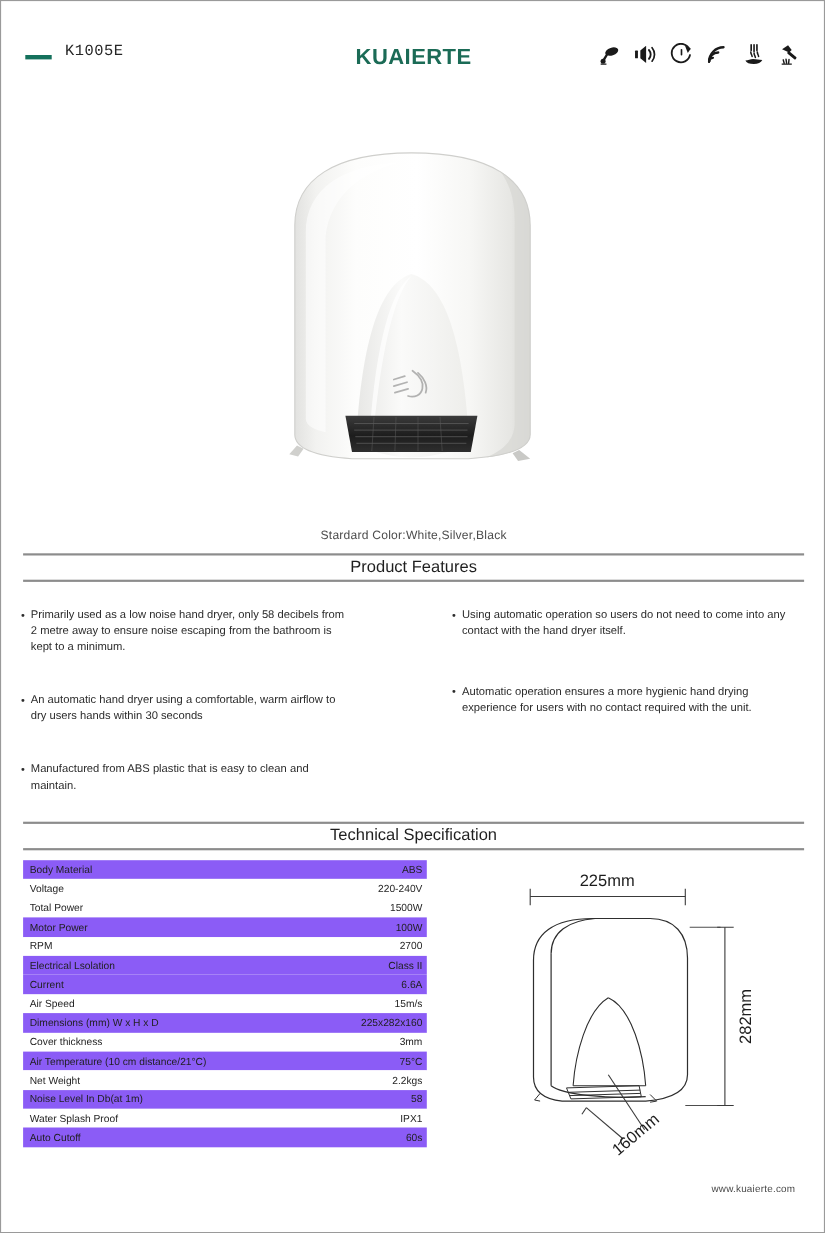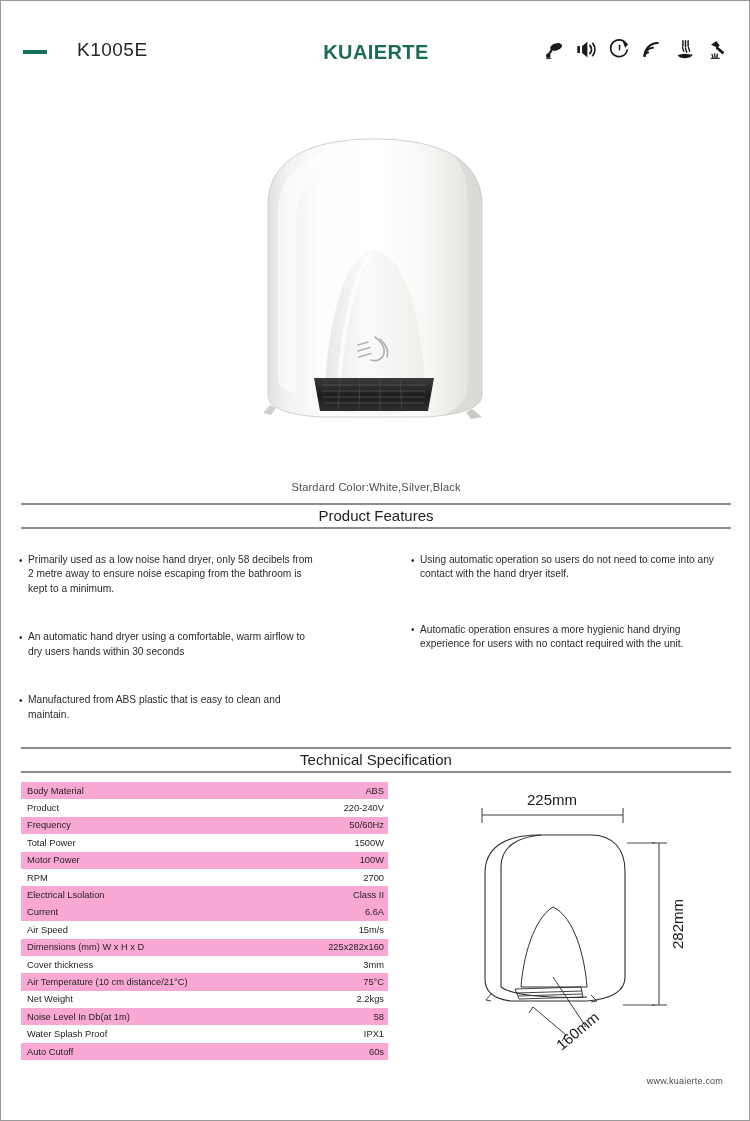--- a/index.html
+++ b/index.html
@@ -31,26 +31,27 @@
   .model-dash {
     position: absolute;
     left: 22px;
     top: 49px;
     width: 24px;
     height: 4px;
     background: #14715c;
   }
   .model-code {
     position: absolute;
-    left: 76px;
+    left: 58px;
     top: 38px;
-    font-size: 19px;
+    font-size: 14px;
     letter-spacing: 0.5px;
     color: #262626;
     font-weight: 400;
+    font-family: Liberation Mono, monospace;
   }
   .brand-logo {
     position: absolute;
     left: 0;
     top: 40px;
     width: 750px;
     text-align: center;
     font-size: 20px;
     font-weight: bold;
     letter-spacing: 0.4px;
@@ -154,21 +155,21 @@
   .spec-row {
     display: flex;
     justify-content: space-between;
     align-items: center;
     height: 17.4px;
     padding: 0 4px 0 6px;
     box-sizing: border-box;
     font-size: 9.3px;
     color: #1f1f1f;
   }
-  .spec-row.alt { background: #f9a8d4; }
+  .spec-row.alt { background: #8b5cf6; }
   .spec-row.plain { background: #ffffff; }
   .spec-key { white-space: nowrap; }
   .spec-val { white-space: nowrap; text-align: right; }
 
   
   .dim-wrap {
     position: absolute;
     left: 440px;
     top: 786px;
     width: 290px;
@@ -346,26 +347,22 @@
   </div>
 
   <div class="section-head" id="spec-head">Technical Specification</div>
 
   <div class="spec-table" id="spec-table">
       <div class="spec-row alt">
         <span class="spec-key">Body Material</span>
         <span class="spec-val">ABS</span>
       </div>
       <div class="spec-row plain">
-        <span class="spec-key">Product</span>
+        <span class="spec-key">Voltage</span>
         <span class="spec-val">220-240V</span>
-      </div>
-      <div class="spec-row alt">
-        <span class="spec-key">Frequency</span>
-        <span class="spec-val">50/60Hz</span>
       </div>
       <div class="spec-row plain">
         <span class="spec-key">Total Power</span>
         <span class="spec-val">1500W</span>
       </div>
       <div class="spec-row alt">
         <span class="spec-key">Motor Power</span>
         <span class="spec-val">100W</span>
       </div>
       <div class="spec-row plain">

